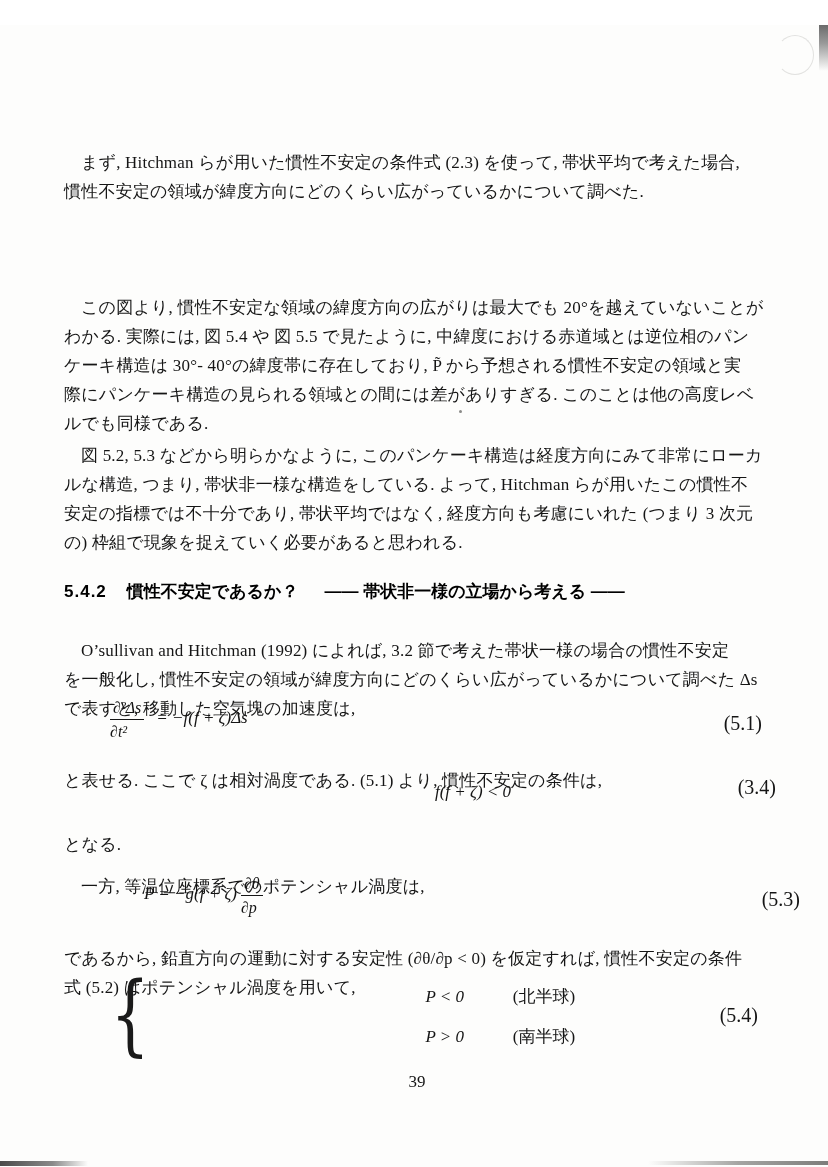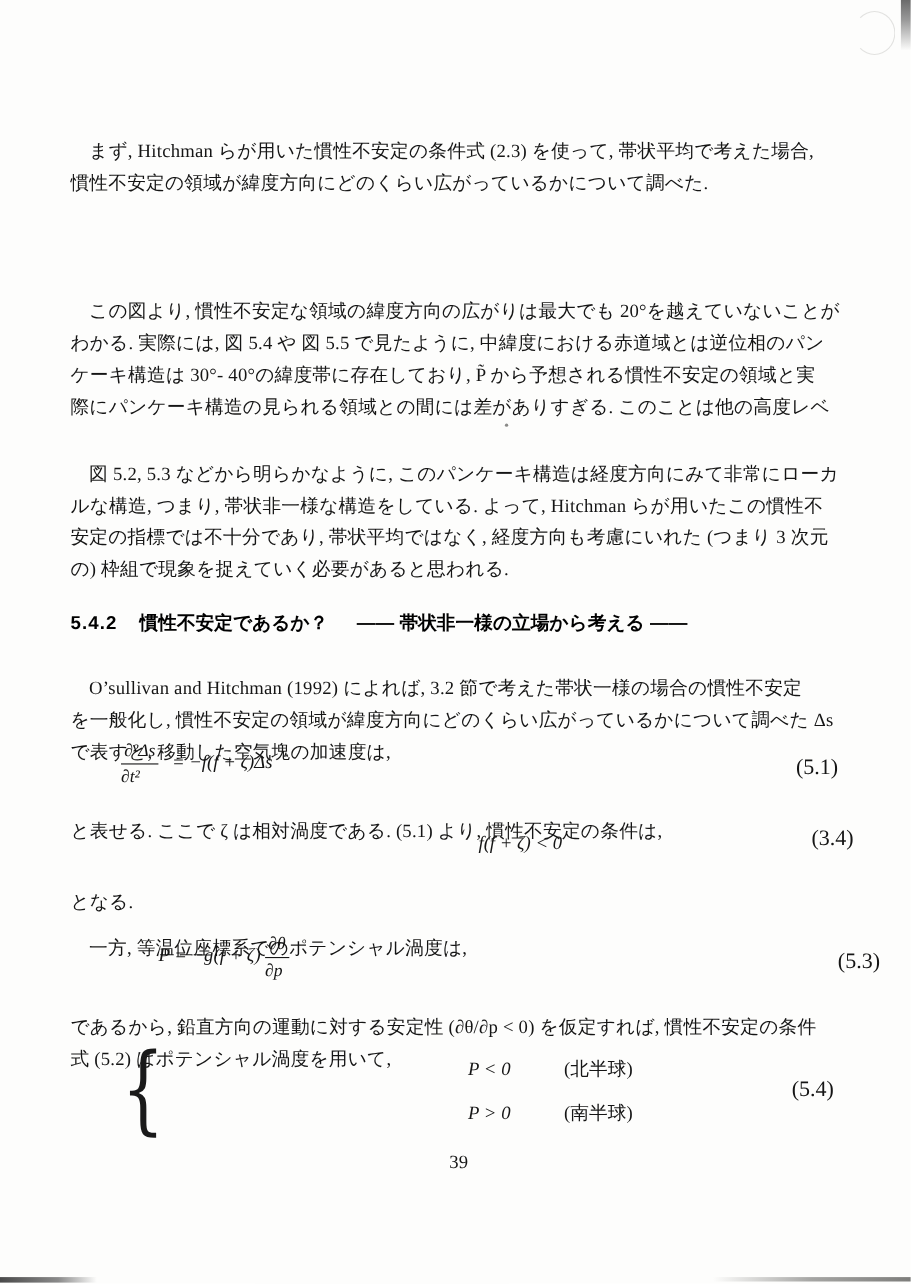--- a/index.html
+++ b/index.html
@@ -7,20 +7,21 @@
     width:828px; height:1167px;
     background:#ffffff;
     font-family:"Liberation Serif","DejaVu Serif",serif;
     color:#151515;
     position:relative;
     overflow:hidden;
   }
   .page {
     position:absolute; inset:0;
     background:#fdfdfc;
+    margin-top:25px;
   }
   .content {
     position:absolute; left:64px; top:0; width:706px; height:100%;
     font-size:17px; line-height:29px;
   }
   .block { position:absolute; left:0; width:100%; }
   .line { display:block; white-space:nowrap; letter-spacing:0.2px; }
   .indent { padding-left:17px; }
   
   .heading {
@@ -99,20 +100,21 @@
       <span class="line indent">まず, Hitchman らが用いた慣性不安定の条件式 (2.3) を使って, 帯状平均で考えた場合,</span>
       <span class="line">慣性不安定の領域が緯度方向にどのくらい広がっているかについて調べた.</span>
     </p>
 
 
     <p class="block" style="top:251px">
       <span class="line indent">この図より, 慣性不安定な領域の緯度方向の広がりは最大でも 20°を越えていないことが</span>
       <span class="line">わかる. 実際には, 図 5.4 や 図 5.5 で見たように, 中緯度における赤道域とは逆位相のパン</span>
       <span class="line">ケーキ構造は 30°- 40°の緯度帯に存在しており, P̃ から予想される慣性不安定の領域と実</span>
       <span class="line">際にパンケーキ構造の見られる領域との間には差がありすぎる. このことは他の高度レベ</span>
+      <span class="line">ルでも同様である.</span>
     </p>
 
     <p class="block" style="top:399px">
       <span class="line indent">図 5.2, 5.3 などから明らかなように, このパンケーキ構造は経度方向にみて非常にローカ</span>
       <span class="line">ルな構造, つまり, 帯状非一様な構造をしている. よって, Hitchman らが用いたこの慣性不</span>
       <span class="line">安定の指標では不十分であり, 帯状平均ではなく, 経度方向も考慮にいれた (つまり 3 次元</span>
       <span class="line">の) 枠組で現象を捉えていく必要があると思われる.</span>
     </p>
 
     <h2 class="block heading" style="top:538px">

